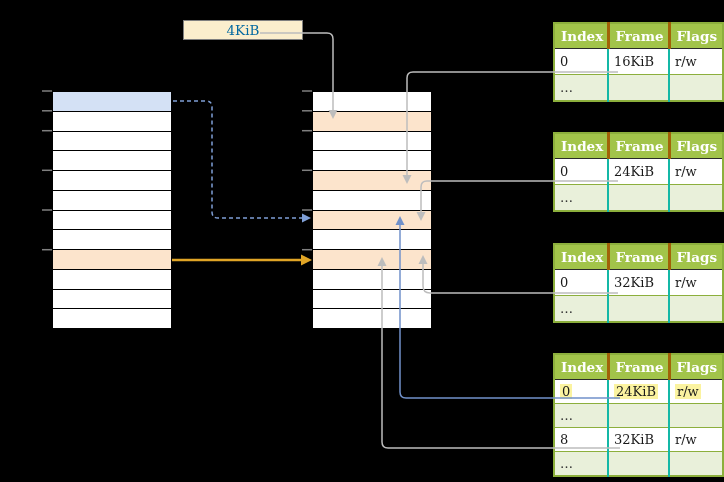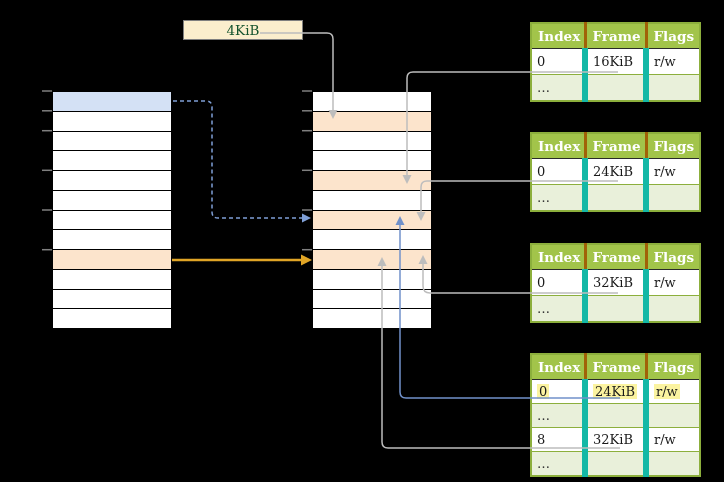--- a/index.html
+++ b/index.html
@@ -5,51 +5,51 @@
   html,body{margin:0;padding:0;background:#000;}
   .canvas{
     position:relative;width:724px;height:482px;background:var(--page-bg,#000);
     font-family:"DejaVu Serif","Liberation Serif",serif;overflow:hidden;
   }
   
   .label-box{
     position:absolute;left:183px;top:20px;width:120px;height:20px;
     background:var(--label-box-fill);border:1px solid var(--label-box-border);
     box-sizing:border-box;display:flex;align-items:center;justify-content:center;
-    font-size:13.5px;color:#14532d;
+    font-size:13.5px;color:#0369a1;
   }
   
   .mem-col{
     position:absolute;width:120px;height:238px;display:flex;flex-direction:column;
     border:1px solid #000;box-sizing:border-box;background:#fff;
   }
   .mem-col.left{left:52px;top:91px;}
   .mem-col.mid{left:312px;top:91px;}
   .mem-row{flex:1;background:var(--row-white);border-bottom:1px solid #000;}
   .mem-row:last-child{border-bottom:none;}
   .mem-row.blue{background:var(--row-blue);}
   .mem-row.orange{background:var(--row-orange);}
   
   .ptable{
-    position:absolute;left:530px;width:169px;border-collapse:collapse;
+    position:absolute;left:553px;width:169px;border-collapse:collapse;
     border:2px solid var(--green-border);table-layout:fixed;
     font-size:13px;color:#1a1a1a;padding-left:12px;
   }
   .ptable.t1{top:22px;}  .ptable.t2{top:132px;}
   .ptable.t3{top:243px;} .ptable.t4{top:353px;}
   .ptable col.c-index{width:54px;} .ptable col.c-frame{width:61px;} .ptable col.c-flags{width:54px;}
   .ptable th{
     background:var(--green-header);color:var(--header-text);font-weight:bold;
     text-align:left;padding:2px 6px;height:20px;border-left:3px solid #a16207;
     border-bottom:1px solid #2a2a2a;font-size:13.5px;
   }
   .ptable th:first-child{border-left:none;}
   .ptable td{
     background:var(--row-white);padding:2px 5px;height:21px;vertical-align:middle;
-    border-left:6px solid #14b8a6;
+    border-left:2px solid #14b8a6;
   }
   .ptable td:first-child{border-left:none;}
   .ptable tbody tr + tr td{border-top:1px solid var(--green-border);}
   .ptable tr.shaded td{background:var(--green-row);color:#333;}
   .ptable .hl{background:var(--highlight-yellow);padding:0 2px;}
   .ptable.t4 td{height:19px;}
   
   svg.overlay{position:absolute;left:0;top:0;pointer-events:none;}
   .conn{fill:none;stroke-width:1.5px;}
   .conn.gray{stroke:var(--connector-gray);}

